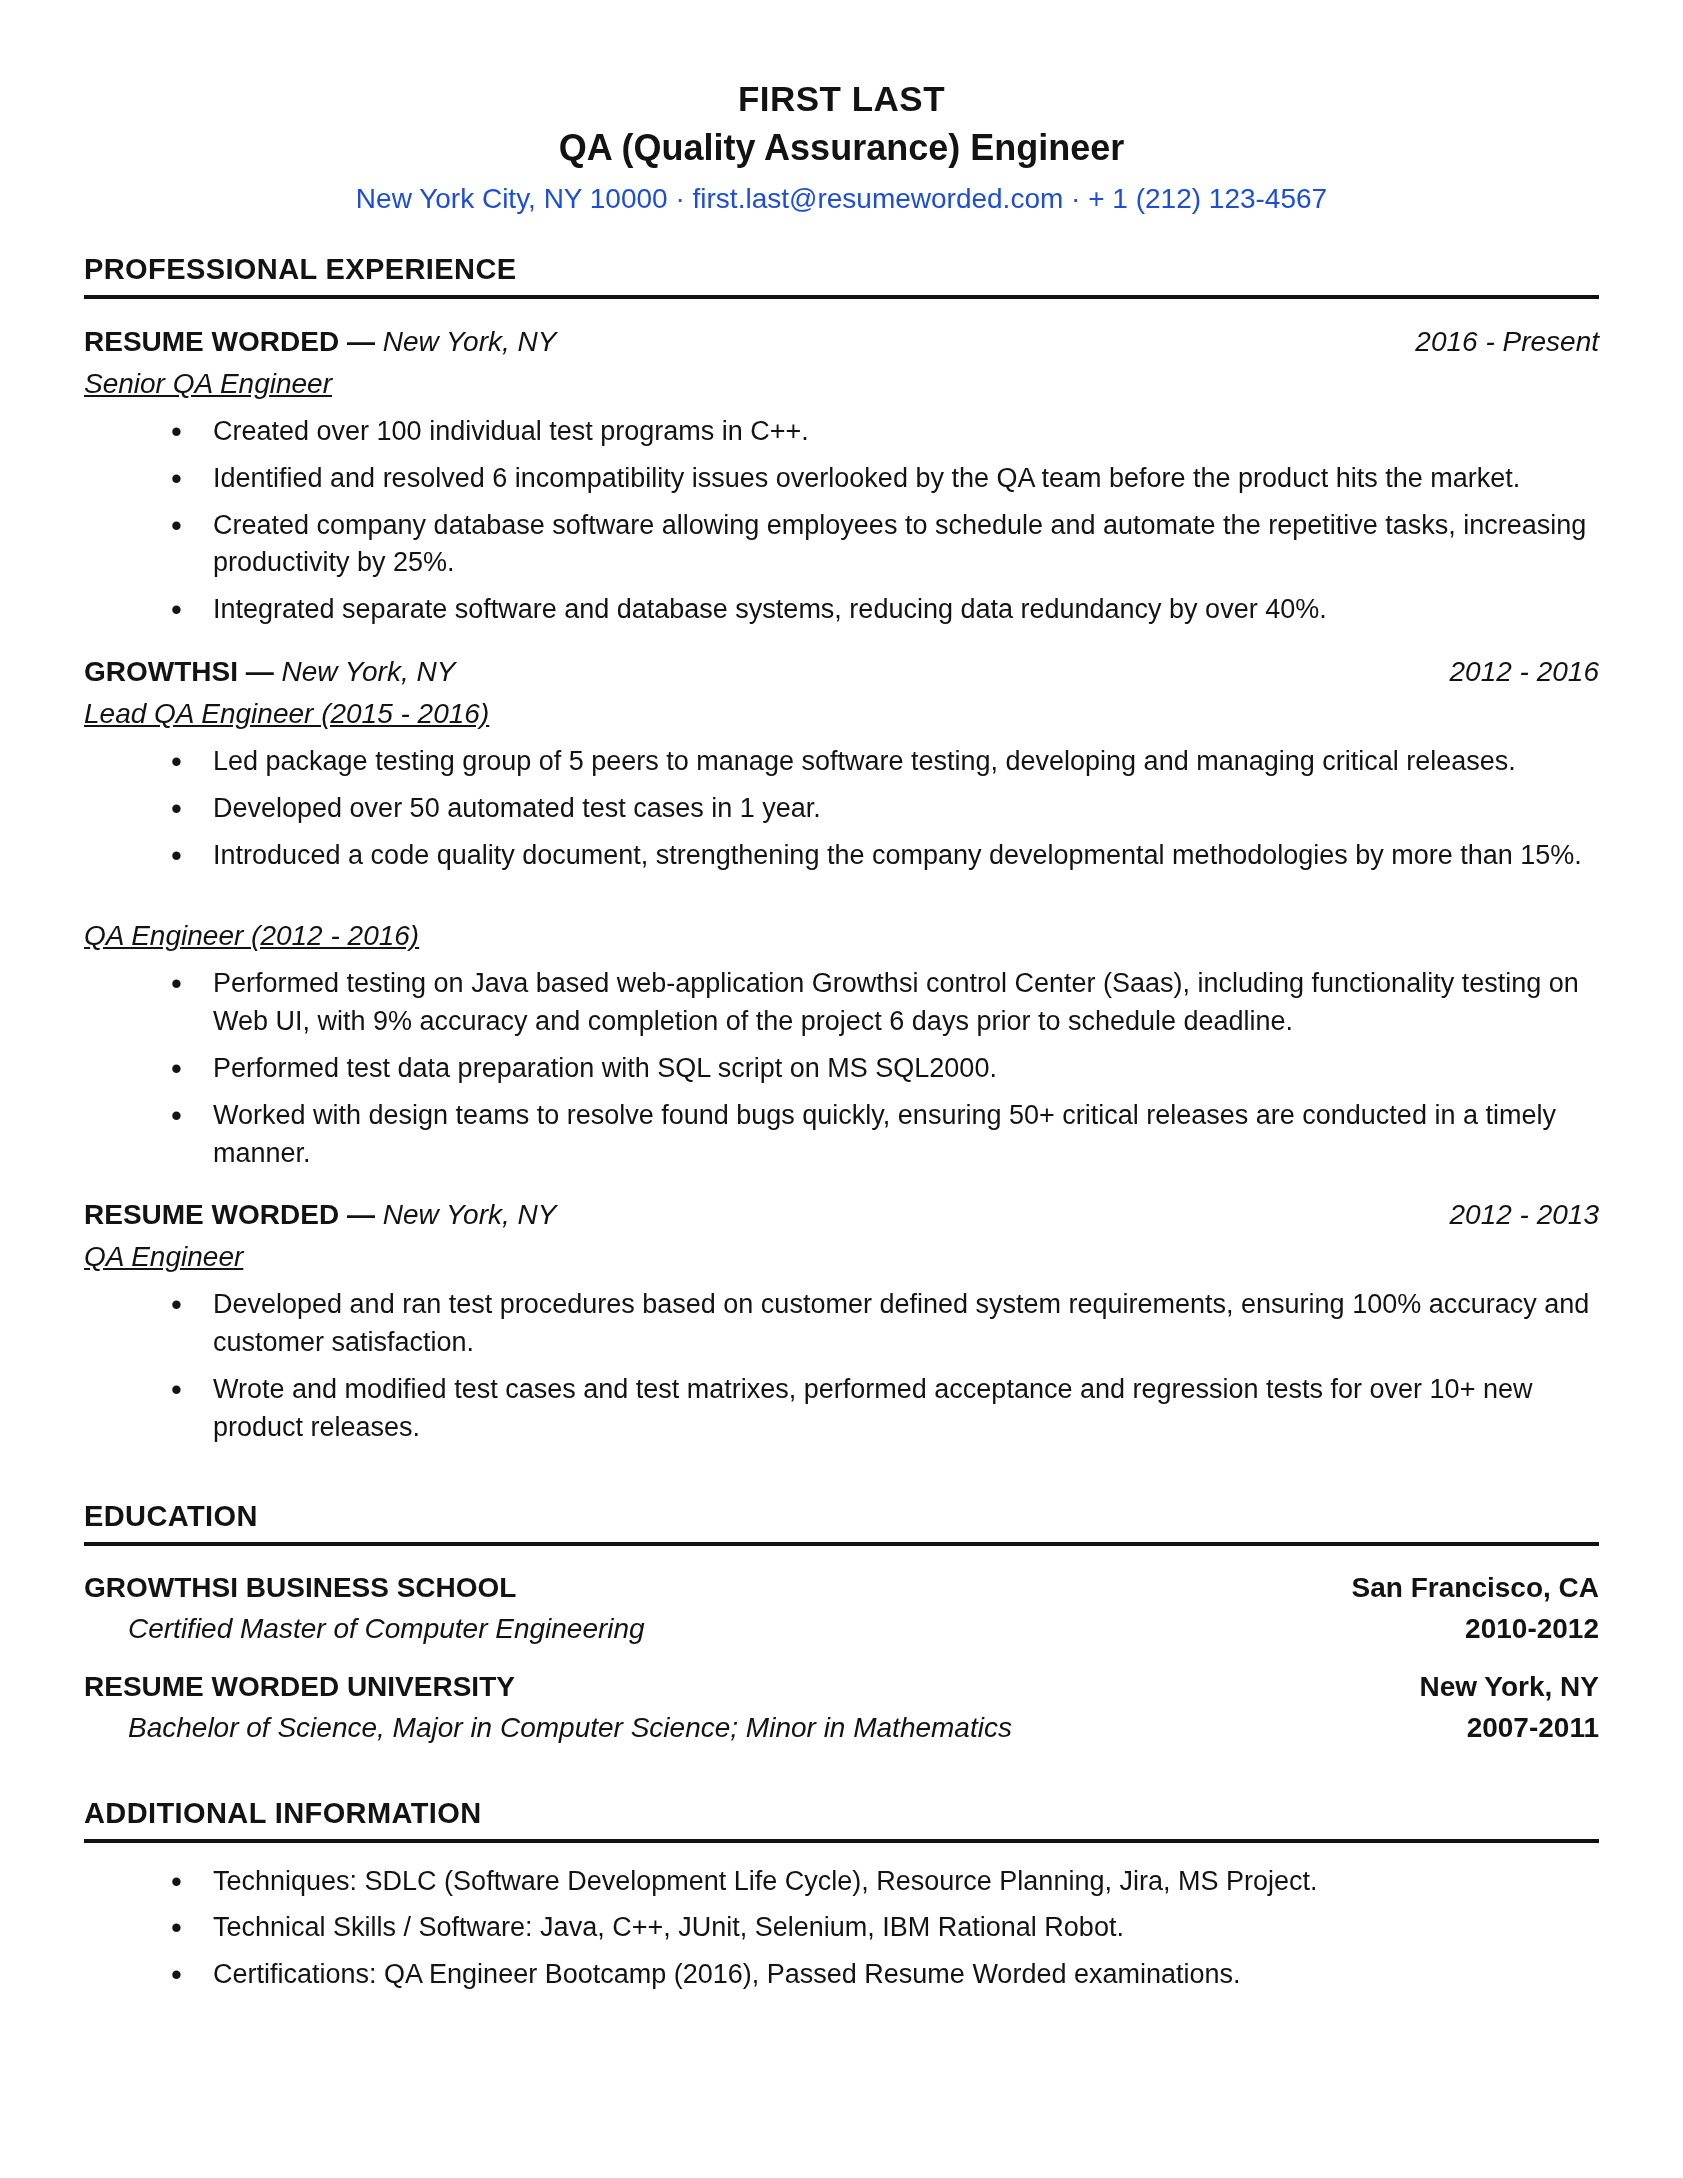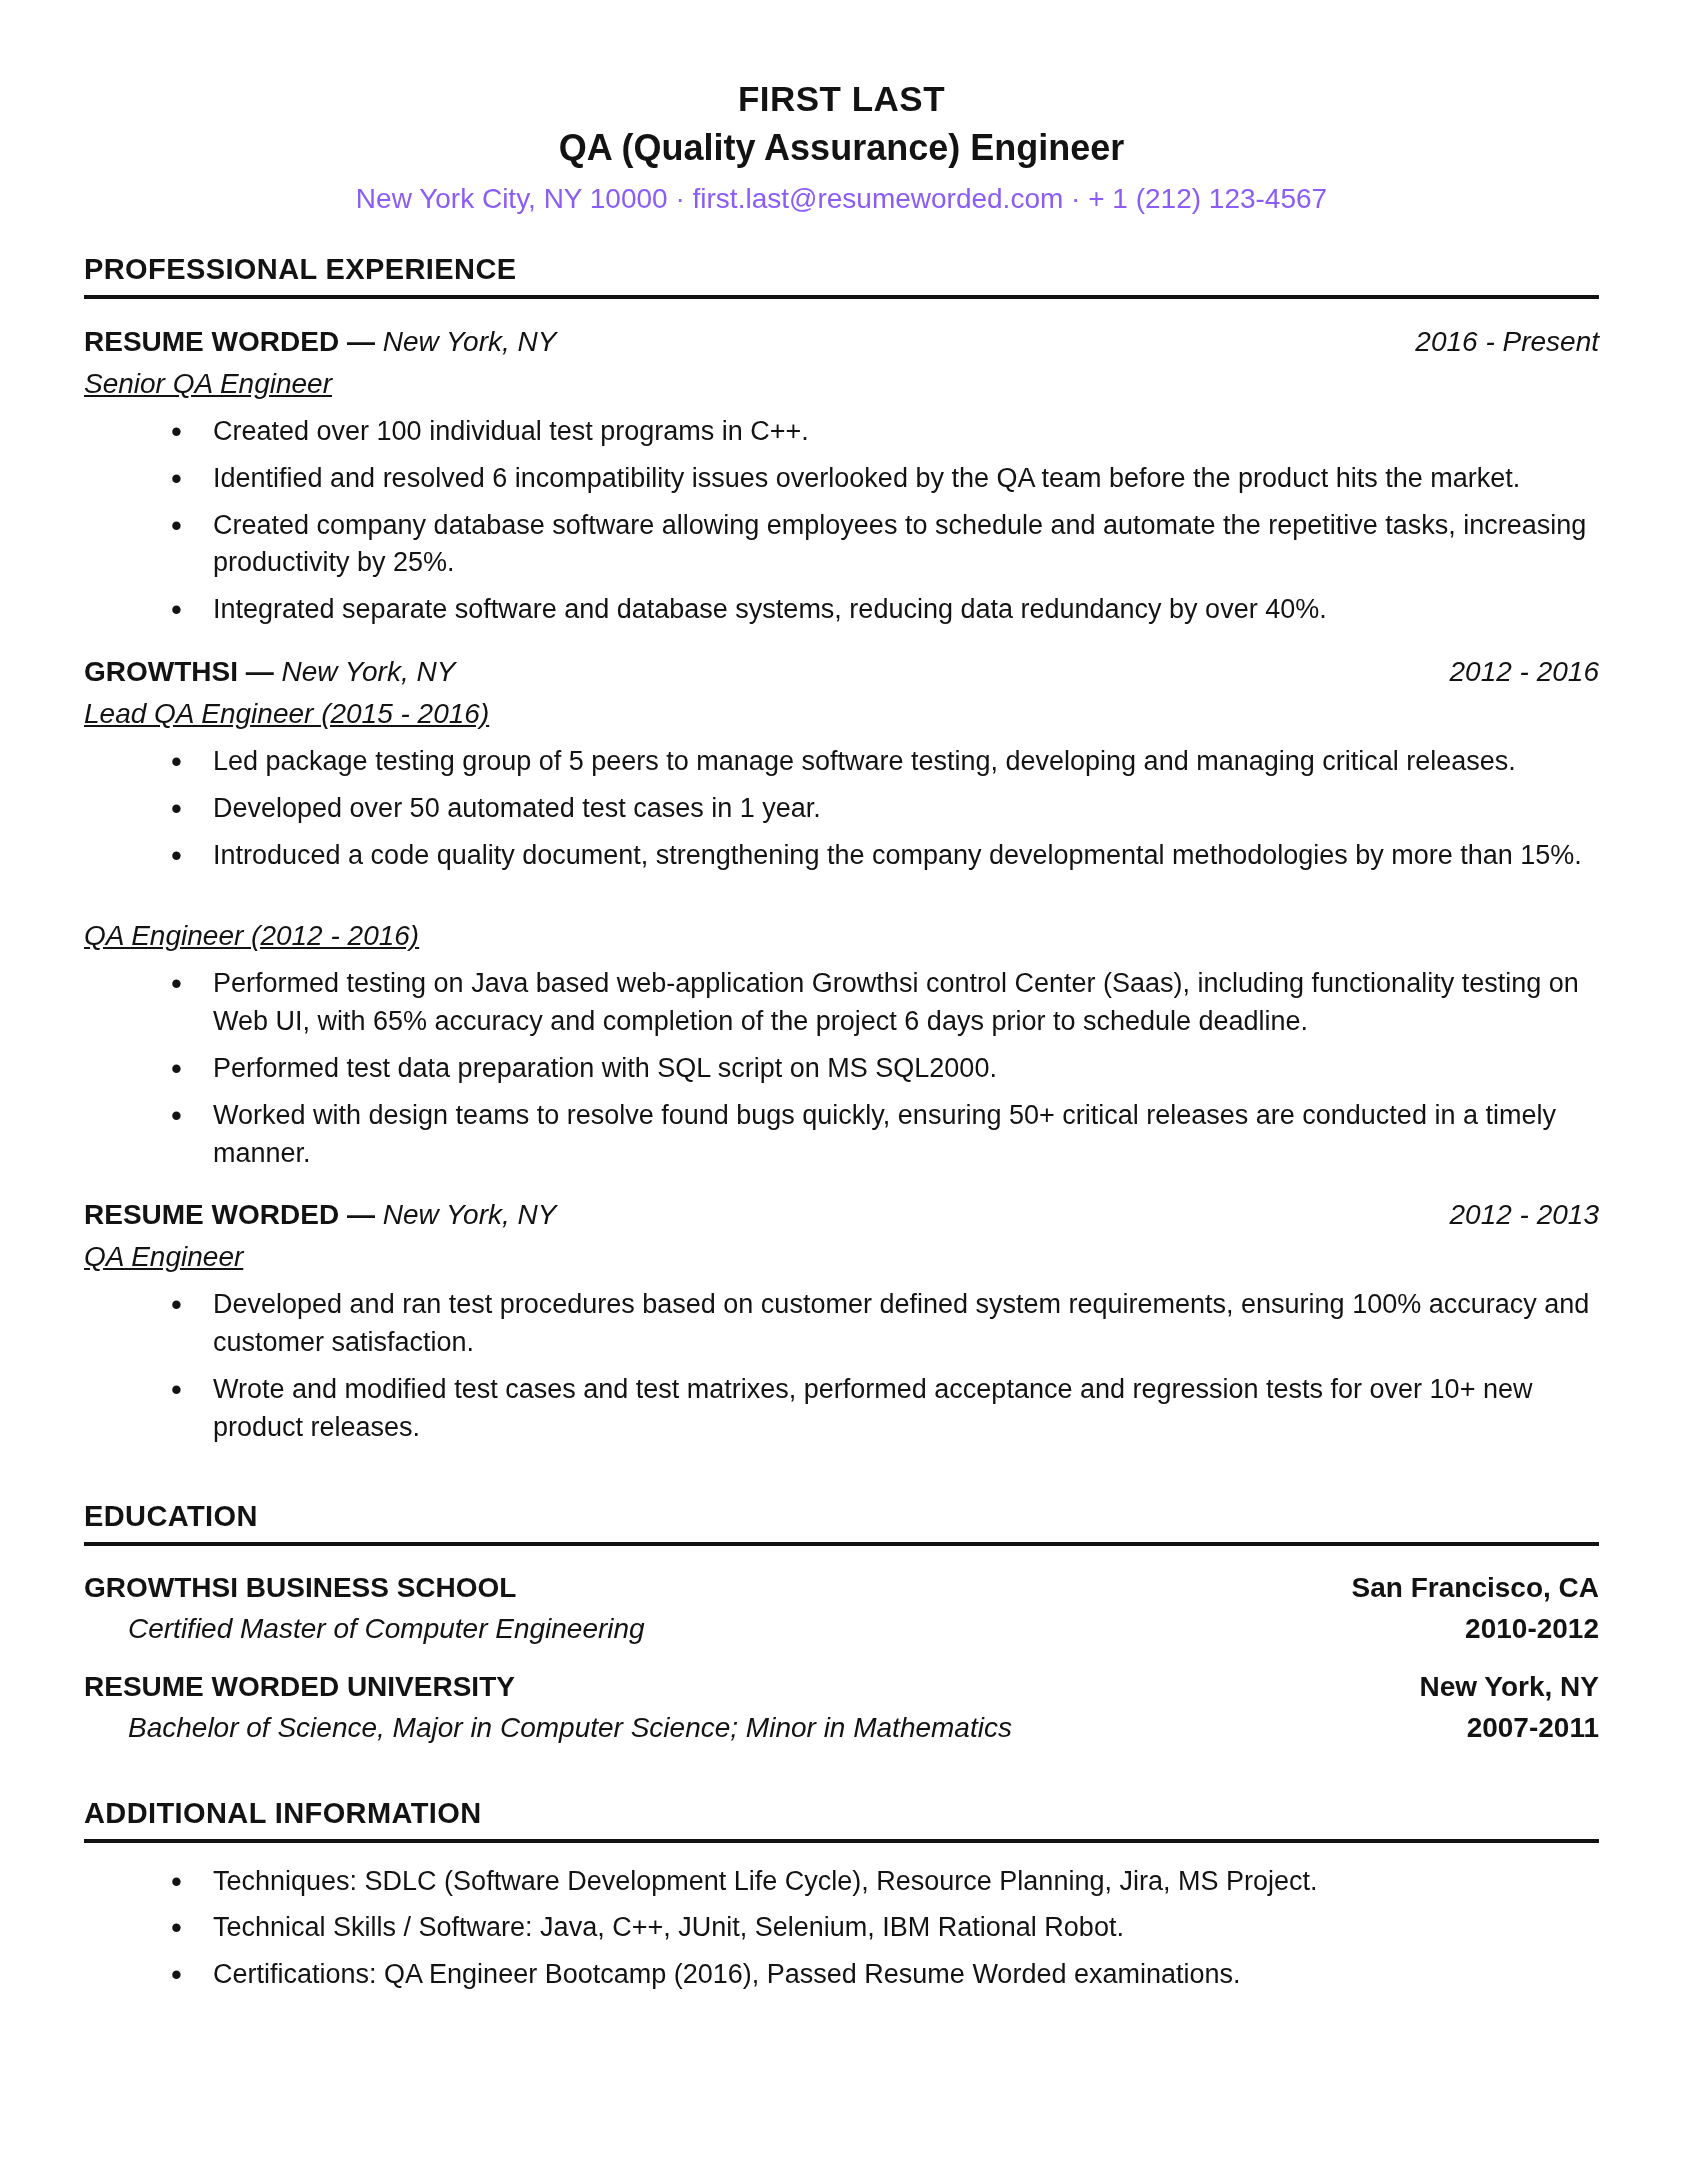--- a/index.html
+++ b/index.html
@@ -26,21 +26,21 @@
   }
   .cand-title {
     margin: 8px 0 0 0;
     font-size: 36px;
     font-weight: 800;
   }
   .contact {
     margin: 14px 0 0 0;
     font-size: 28px;
     font-weight: 400;
-    color: #8b5cf6;
+    color: #1d4ed8;
   }
 
   
   section.rsec { margin-top: 38px; }
   section.rsec.gap-lg { margin-top: 53px; }
   .sec-heading {
     margin: 0;
     font-size: 29px;
     font-weight: 800;
     letter-spacing: 0.4px;
@@ -150,21 +150,21 @@
         <div class="role">Lead QA Engineer (2015 - 2016)</div>
         <ul class="bullets">
           <li>Led package testing group of 5 peers to manage software testing, developing and managing critical releases.</li>
           <li>Developed over 50 automated test cases in 1 year.</li>
           <li>Introduced a code quality document, strengthening the company developmental methodologies by more than 15%.</li>
         </ul>
       </div>
       <div class="role-block">
         <div class="role">QA Engineer (2012 - 2016)</div>
         <ul class="bullets">
-          <li>Performed testing on Java based web-application Growthsi control Center (Saas), including functionality testing on Web UI, with 65% accuracy and completion of the project 6 days prior to schedule deadline.</li>
+          <li>Performed testing on Java based web-application Growthsi control Center (Saas), including functionality testing on Web UI, with 9% accuracy and completion of the project 6 days prior to schedule deadline.</li>
           <li>Performed test data preparation with SQL script on MS SQL2000.</li>
           <li>Worked with design teams to resolve found bugs quickly, ensuring 50+ critical releases are conducted in a timely manner.</li>
         </ul>
       </div>
     </article>
 
     <article class="job">
       <div class="jobrow">
         <div>
           <span class="company">RESUME WORDED</span>

